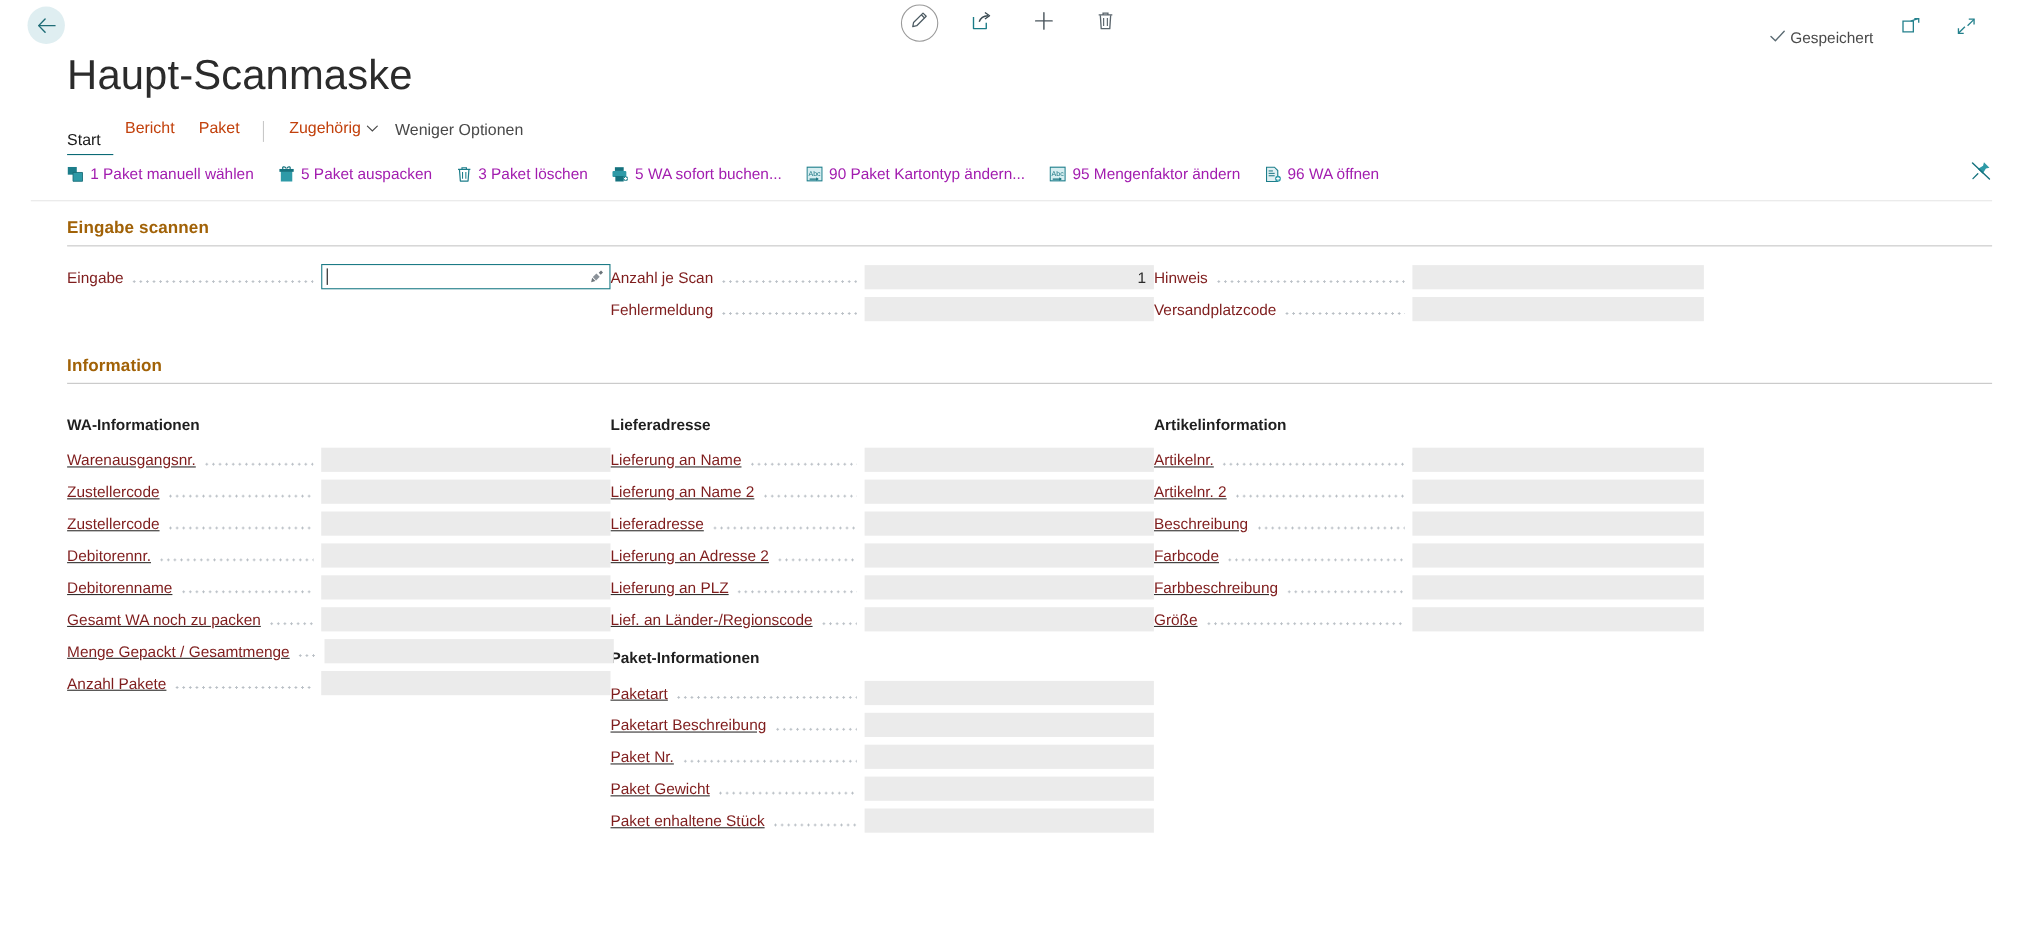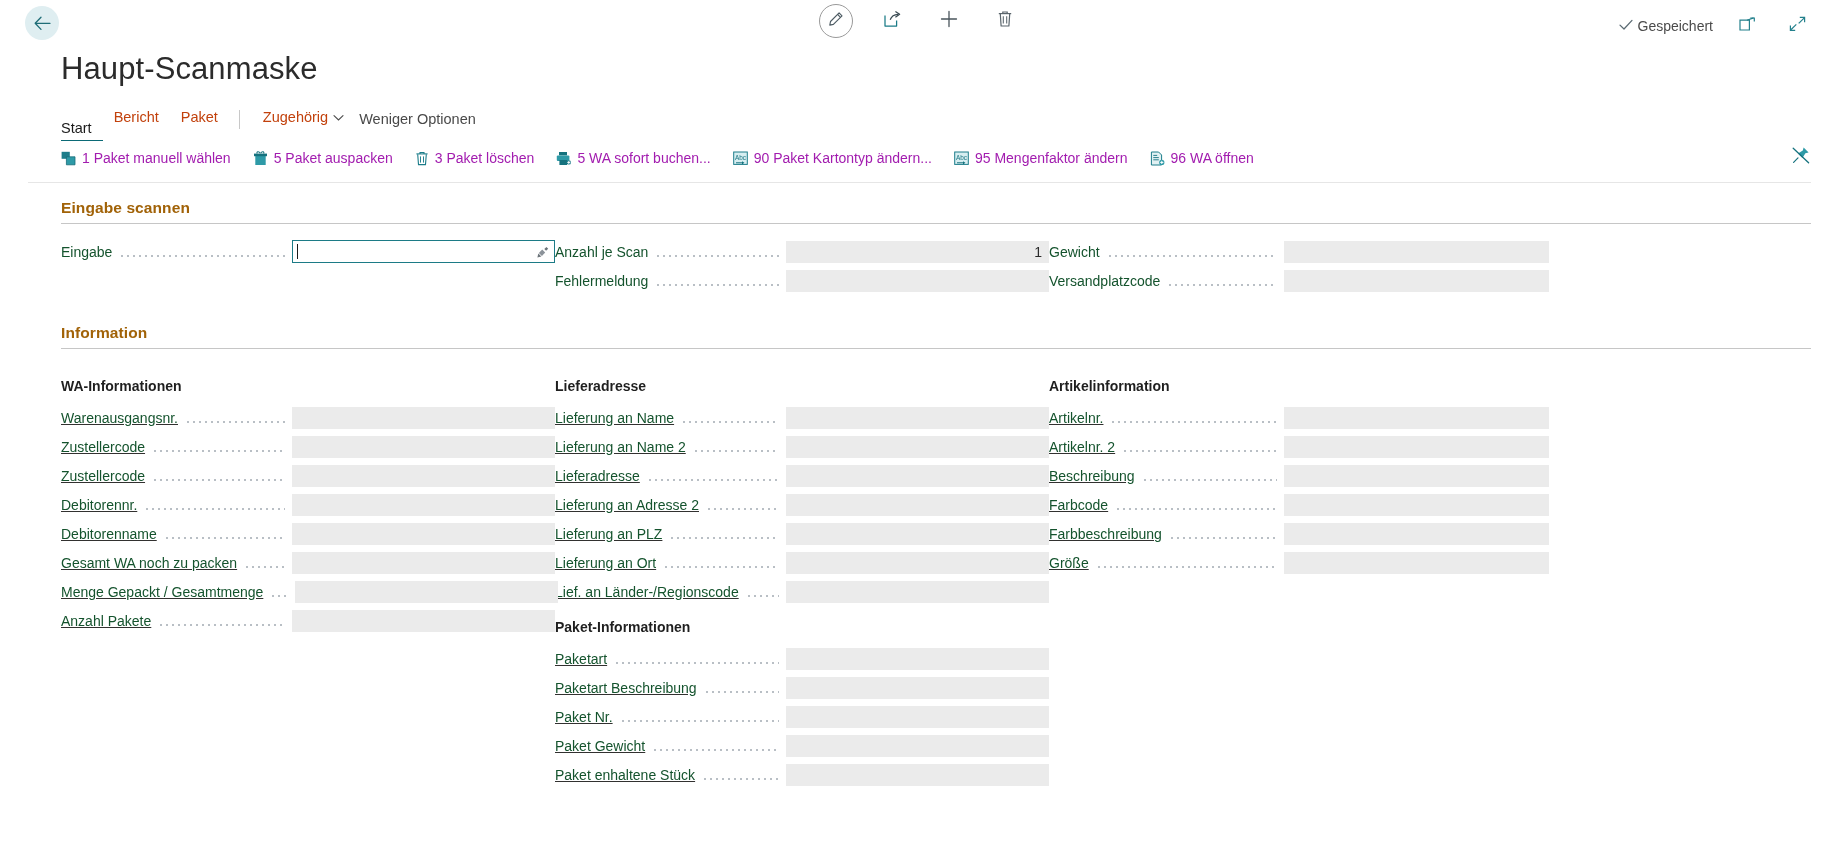--- a/index.html
+++ b/index.html
@@ -53,34 +53,34 @@
     cursor: pointer;
   }
   .icon-btn {
     width: 32px; height: 32px;
     display: flex; align-items: center; justify-content: center;
     cursor: pointer;
   }
 
   .right-actions {
     position: absolute;
-    right: 26px; top: 10px;
-    display: flex;
-    align-items: center;
+    right: 36px; top: 10px;
+    display: flex;
+    align-items: flex-end;
     gap: 18px;
   }
   .saved-ind {
     display: flex; align-items: center; gap: 5px;
     font-size: 14px;
     color: #4a4a4a;
   }
 
   
   .page-title {
-    font-size: 31px;
+    font-size: 38px;
     font-weight: 300;
     color: #2b2b2b;
     letter-spacing: 0.1px;
     margin: 4px 0 0 61px;
     line-height: 38px;
   }
 
   
   .nav-tabs {
     display: flex;
@@ -176,21 +176,21 @@
   }
 
   .field {
     display: flex;
     align-items: center;
     height: 29px;
     margin-bottom: 0px;
   }
   .field-label {
     font-size: 14px;
-    color: #14532d;
+    color: #7f1d1d;
     white-space: nowrap;
     line-height: 20px;
   }
   .dots {
     flex: 1 1 auto;
     margin: 0 7px 0 7px;
     height: 14px;
     min-width: 18px;
     background-image: radial-gradient(circle, #b9bfc5 1px, rgba(0,0,0,0) 1.2px);
     background-size: 6px 6px;
@@ -469,21 +469,21 @@
         <span class="field-label">Fehlermeldung</span>
         <span class="dots"></span>
         <span class="field-ctl w-mid">
           <span class="val"></span>
         </span>
       </div>
     </div>
 
     <div class="col wide">
       <div class="field">
-        <span class="field-label">Gewicht</span>
+        <span class="field-label">Hinweis</span>
         <span class="dots"></span>
         <span class="field-ctl w-wide">
           <span class="val"></span>
         </span>
       </div>
       <div class="field">
         <span class="field-label">Versandplatzcode</span>
         <span class="dots"></span>
         <span class="field-ctl w-wide">
           <span class="val"></span>
@@ -564,25 +564,20 @@
         <span class="field-label">Lieferung an Adresse 2</span>
         <span class="dots"></span>
         <span class="field-ctl w-mid"></span>
       </div>
       <div class="field">
         <span class="field-label">Lieferung an PLZ</span>
         <span class="dots"></span>
         <span class="field-ctl w-mid"></span>
       </div>
       <div class="field">
-        <span class="field-label">Lieferung an Ort</span>
-        <span class="dots"></span>
-        <span class="field-ctl w-mid"></span>
-      </div>
-      <div class="field">
         <span class="field-label">Lief. an Länder-/Regionscode</span>
         <span class="dots"></span>
         <span class="field-ctl w-mid"></span>
       </div>
 
       <div class="subhead" style="margin-top:12px;">Paket-Informationen</div>
 
       <div class="field">
         <span class="field-label">Paketart</span>
         <span class="dots"></span>

